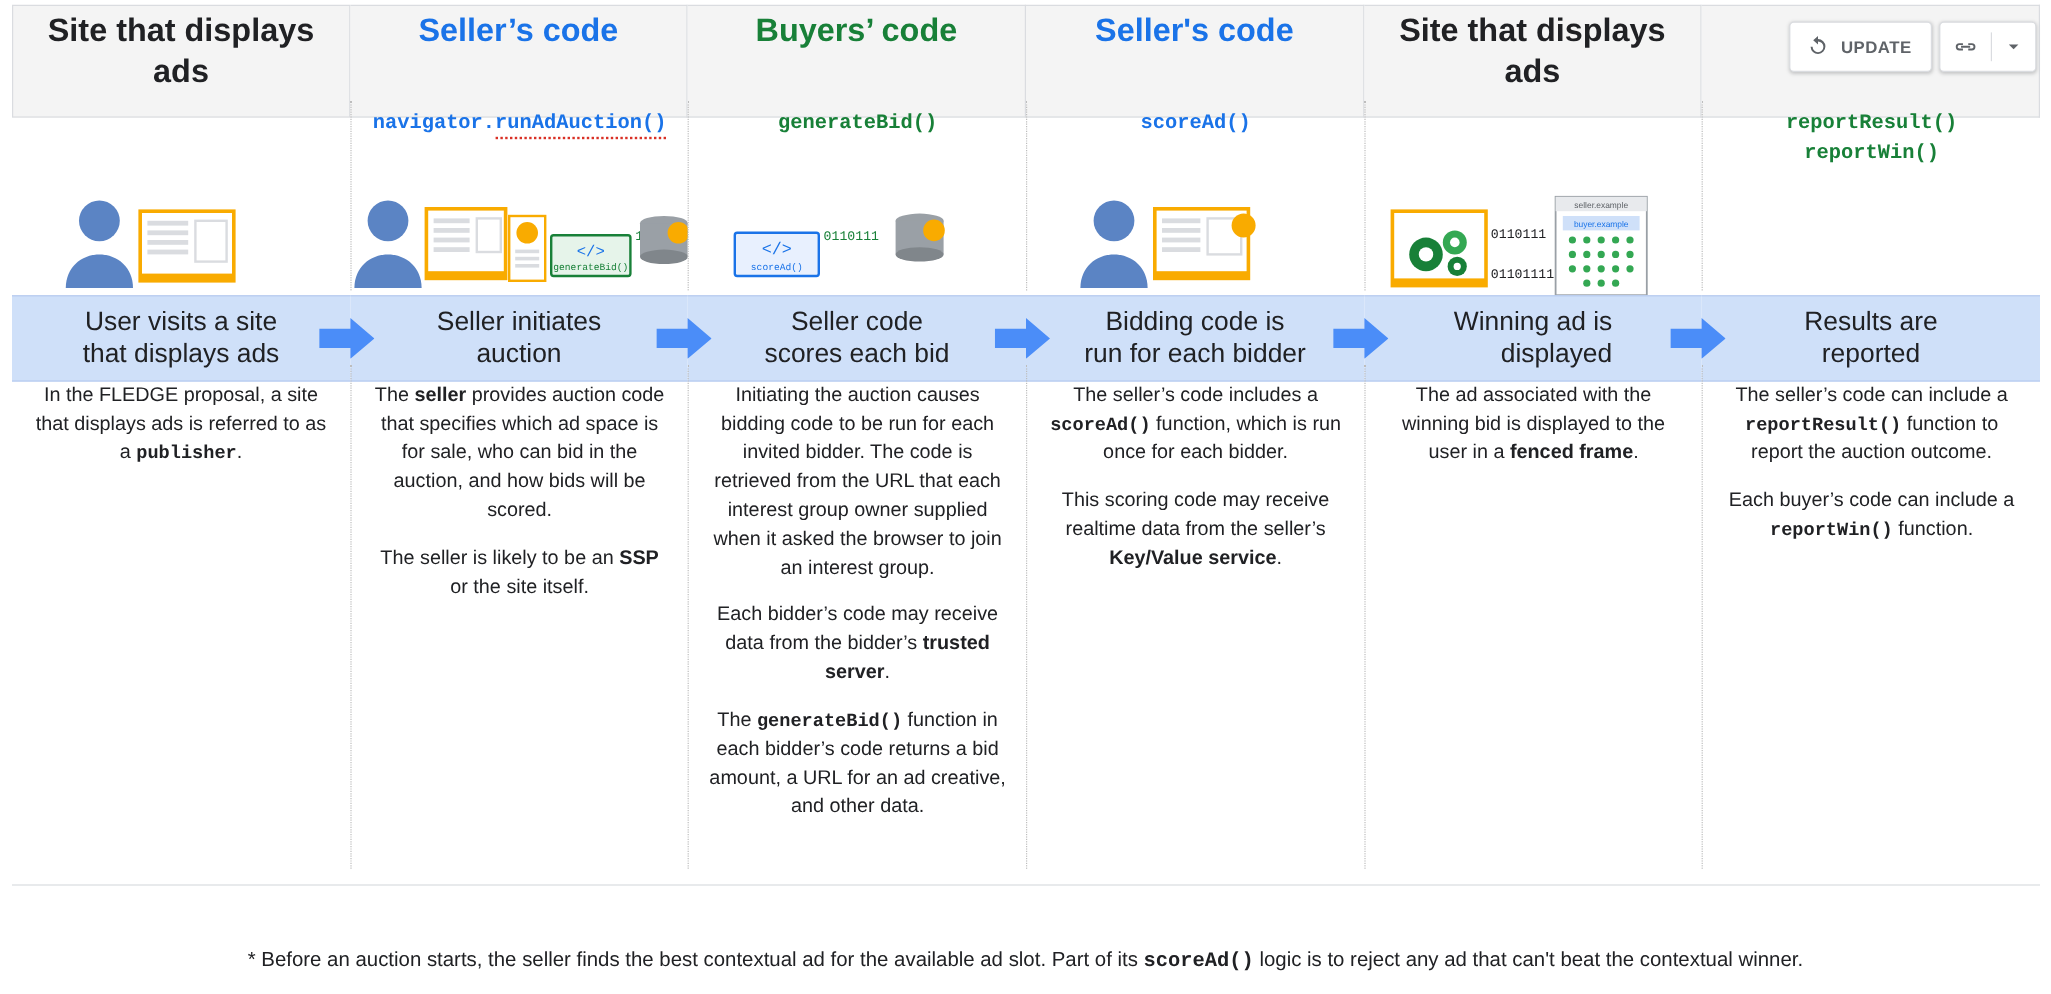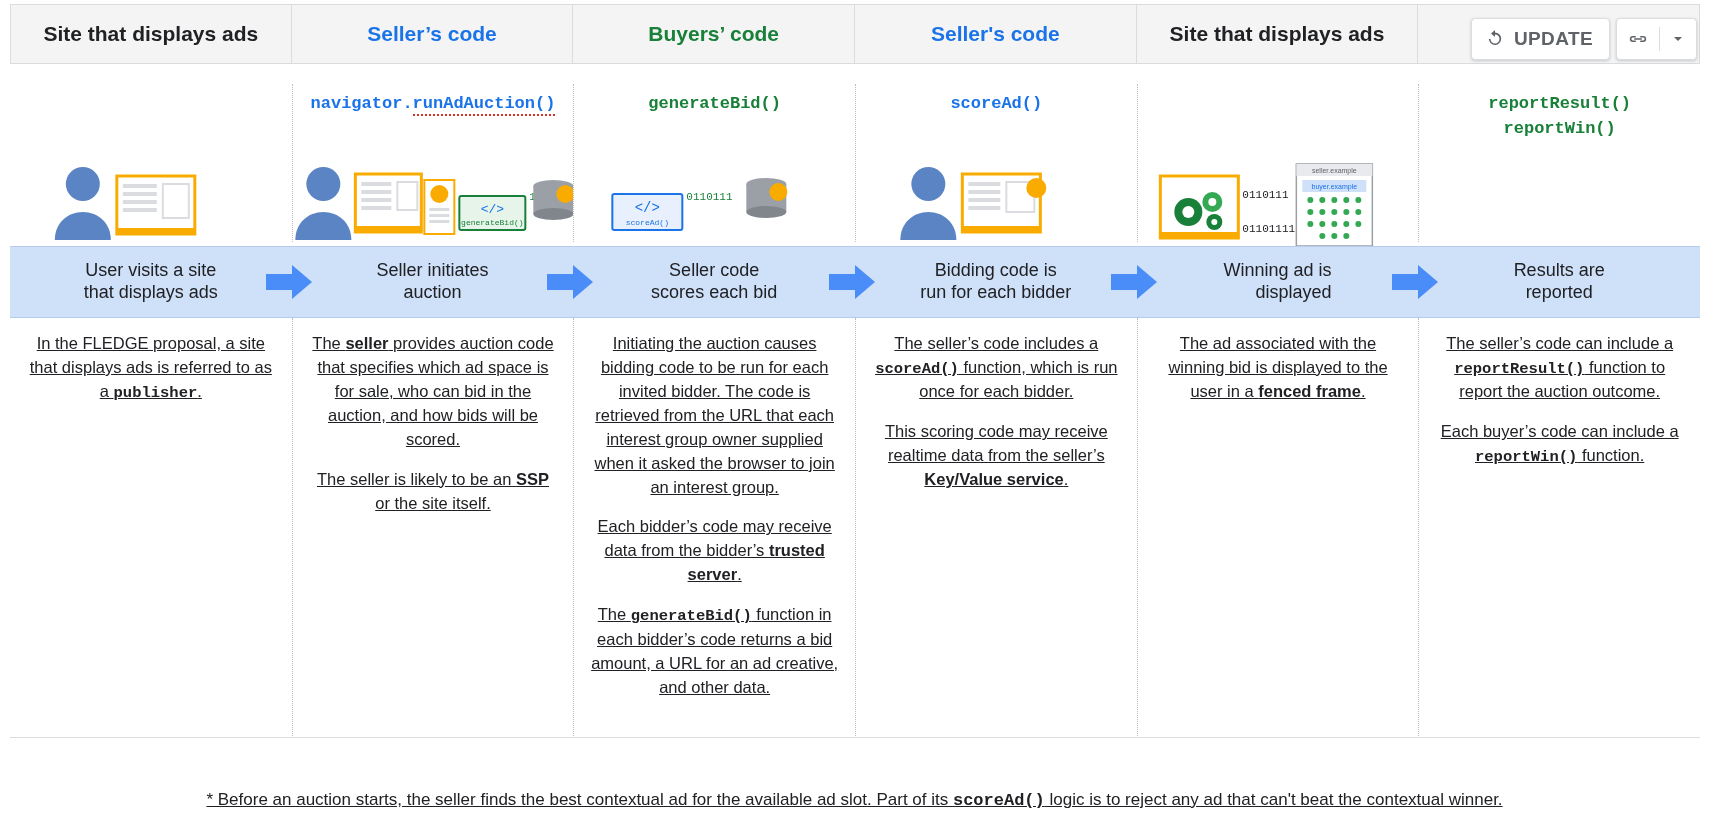--- a/index.html
+++ b/index.html
@@ -14,27 +14,27 @@
   .sheet { position:relative; width:1709px; height:828px; }
 
   .grid {
     position:absolute; left:10px; top:4px; width:1690px;
     display:grid;
     grid-template-columns: repeat(6, 1fr);
   }
 
   
   .hcell {
-    height:60px;
+    height:94px;
     background:#f4f4f4;
     border:1px solid #dadce0;
     border-left:none;
-    display:flex; align-items:center; justify-content:center;
+    display:flex; justify-content:center;
     text-align:center;
-    font-size:21px; font-weight:bold; line-height:1.25;
+    font-size:27px; font-weight:bold; line-height:1.25;
     padding:4px 8px;
   }
   .hcell:first-child { border-left:1px solid #dadce0; }
   .hcell.blue { color:#1a73e8; }
   .hcell.green { color:#188038; }
   .hcell.dark { color:#202124; }
 
   
   .acell {
     height:158px;
@@ -59,21 +59,21 @@
   
   .fcell {
     height:72px;
     background:#cfe0f9;
     border-top:1px solid #b7cbef;
     border-bottom:1px solid #b7cbef;
     display:flex; align-items:center; justify-content:center;
     position:relative;
   }
   .fcell .ftext {
-    text-align:center; font-size:18px; line-height:1.22; color:#202124;
+    text-align:center; font-size:22px; line-height:1.22; color:#202124;
     padding:0 34px;
   }
   .arrow {
     position:absolute; right:-20px; top:50%; transform:translateY(-50%);
     width:46px; height:34px; z-index:4;
   }
 
   
   .dcell {
     height:420px;
@@ -91,36 +91,36 @@
     font-weight:bold; font-size:15.5px;
   }
   .grid-border-bottom {
     position:absolute; left:10px; top:737px; width:1690px;
     border-bottom:1px solid #dadce0;
   }
 
   
   .footnote {
     position:absolute; left:0; top:790px; width:1709px;
-    text-align:center; font-size:17px; color:#202124;text-decoration:underline;
+    text-align:center; font-size:17px; color:#202124;
   }
   .footnote code { font-family:"Liberation Mono", monospace; font-weight:bold; }
 
   
   .update-widget {
     position:absolute; right:12px; top:18px;
     display:flex; align-items:center; gap:6px;
     z-index:20;
   }
   .update-btn {
     display:flex; align-items:center; gap:9px;
     background:#ffffff; border:1px solid #dadce0; border-radius:4px;
     box-shadow:0 1px 3px rgba(60,64,67,.25);
     height:42px; padding:0 16px 0 13px;
-    color:#5f6368; font-size:19px; font-weight:bold; letter-spacing:.4px;
+    color:#5f6368; font-size:14px; font-weight:bold; letter-spacing:.4px;
   }
   .link-btn {
     display:flex; align-items:center; gap:10px;
     background:#ffffff; border:1px solid #dadce0; border-radius:4px;
     box-shadow:0 1px 3px rgba(60,64,67,.25);
     height:42px; padding:0 10px; color:#5f6368;
   }
   .sep { width:1px; height:24px; background:#dadce0; }
 
   
@@ -336,21 +336,21 @@
       <svg class="arrow" viewBox="0 0 46 34">
           <path d="M0 9h26V0l20 17-20 17v-9H0z" fill="#4b8df8"></path>
         </svg>
     </div>
     <div class="fcell">
       <div class="ftext" style="white-space:pre-line;">Results are
 reported</div>
     </div>
   </div>
 
-  <div class="grid" style="top:318px;text-decoration:underline;">
+  <div class="grid" style="top:304px;">
     <div class="dcell">
         <p>In the FLEDGE proposal, a site that displays ads is referred to as a <code>publisher</code>.</p>
       </div>
     <div class="dcell">
         <p>The <b>seller</b> provides auction code that specifies which ad space is for sale, who can bid in the auction, and how bids will be scored.</p>
         <p>The seller is likely to be an <b>SSP</b> or the site itself.</p>
       </div>
     <div class="dcell">
         <p>Initiating the auction causes bidding code to be run for each invited bidder.  The code is retrieved from the URL that each interest group owner supplied when it asked the browser to join an interest group.</p>
         <p>Each bidder’s code may receive data from the bidder’s <b>trusted server</b>.</p>

